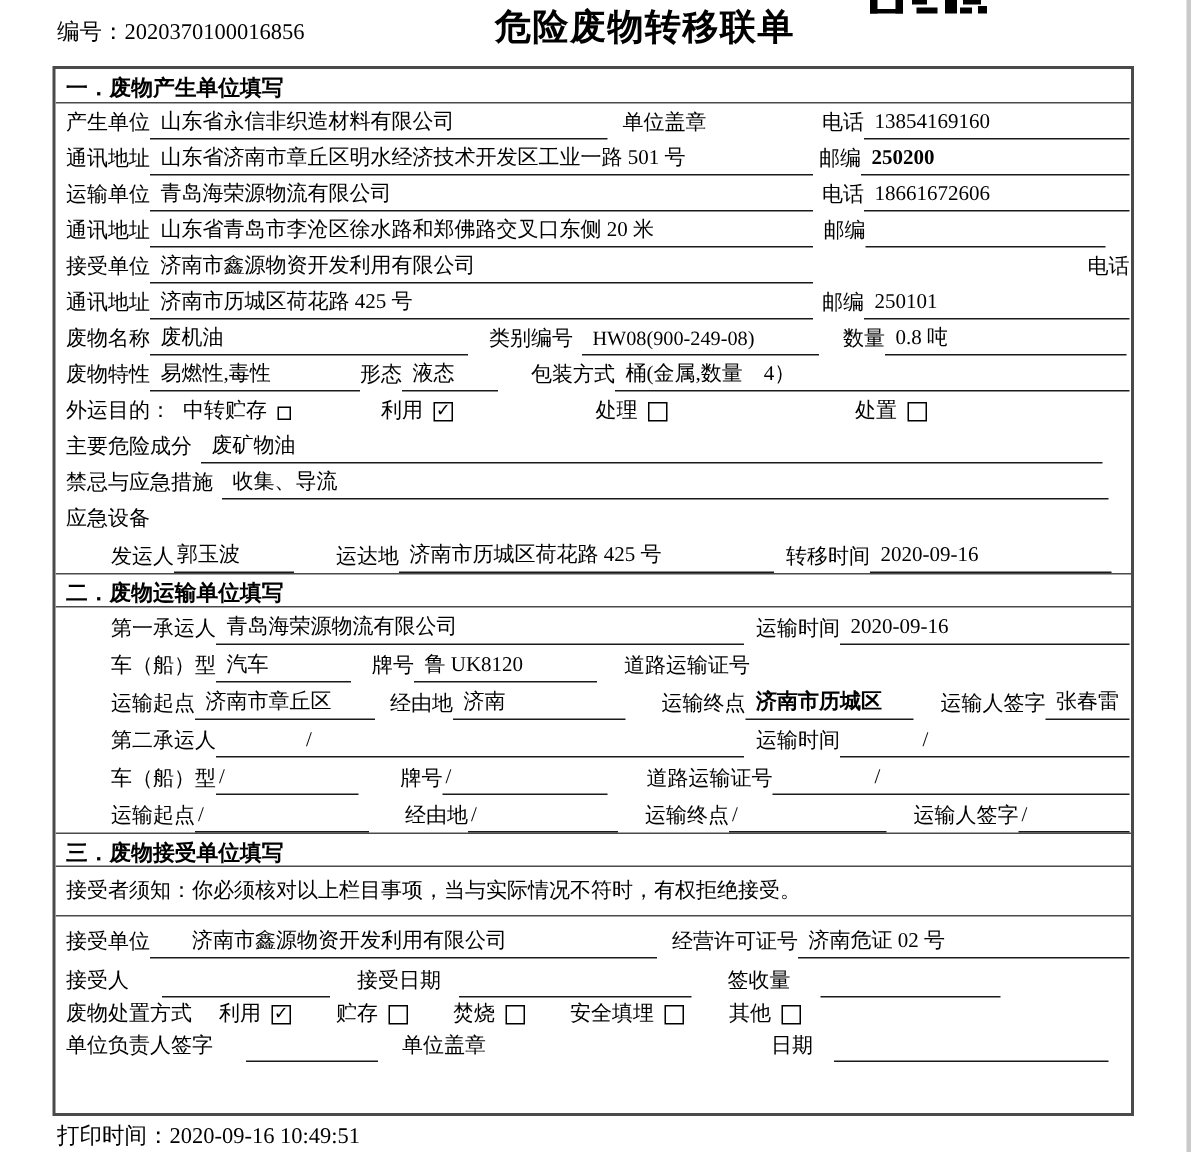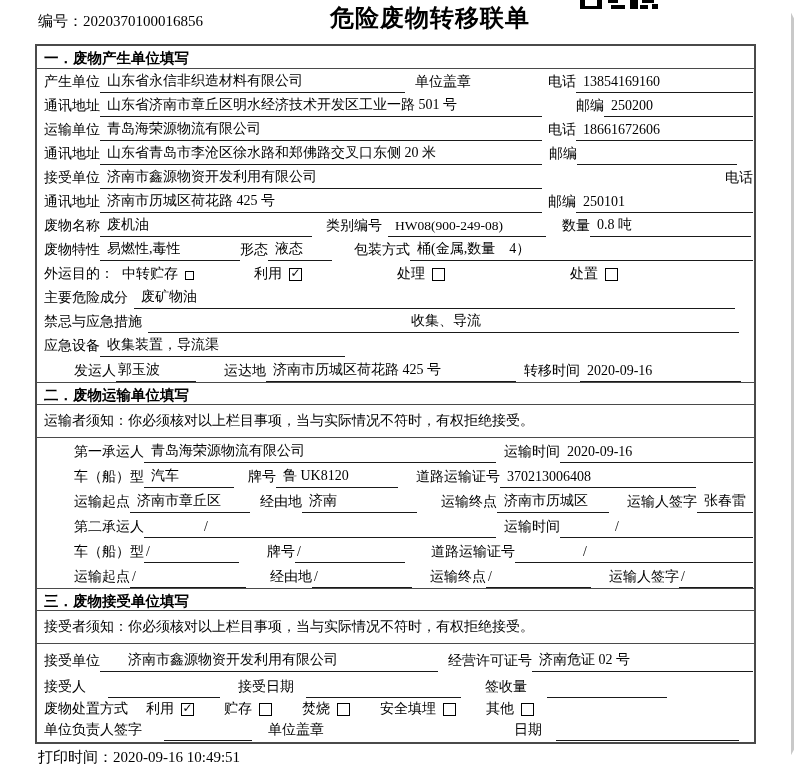--- a/index.html
+++ b/index.html
@@ -1,17 +1,17 @@
 <!DOCTYPE html>
 <html><head>
 <meta charset="utf-8">
 <style>
   html,body{margin:0;padding:0;background:#fff;}
   .page{position:relative;width:796px;height:768px;background:#ffffff;overflow:hidden;
-        font-family:"Liberation Serif","DejaVu Serif",serif;font-size:14px;color:#000;border-radius:29px;}
+        font-family:"Liberation Serif","DejaVu Serif",serif;font-size:14px;color:#000;}
   .scroll-edge{position:absolute;top:0;right:2px;width:3px;height:768px;background:#c9c9c9;}
   
   .hdr-serial{position:absolute;left:38px;top:12px;font-size:15px;white-space:nowrap;}
   .hdr-title{position:absolute;left:330px;top:2px;font-family:"Liberation Sans","DejaVu Sans",sans-serif;
              font-weight:bold;font-size:24px;letter-spacing:1px;white-space:nowrap;}
   .qr-frag{position:absolute;left:580px;top:0;width:78px;height:9px;}
   .qr-frag div{position:absolute;background:#000;}
   
   .formtable{position:absolute;left:35px;top:44px;width:721px;height:700px;
              border:2px solid #4a4a4a;box-sizing:border-box;overflow:hidden;}
@@ -66,21 +66,21 @@
       <span class="sp"></span>
       <span class="l">电话</span>
       <span class="v" style="width:177px;">13854169160</span>
     </div>
 
     <div class="row">
       <span class="l">通讯地址</span>
       <span class="v" style="width:442px;">山东省济南市章丘区明水经济技术开发区工业一路 501 号</span>
       <span class="sp"></span>
       <span class="l">邮编</span>
-      <span class="v" style="width:149px;">250200</span>
+      <span class="v" style="width:179px;font-weight:bold;">250200</span>
     </div>
 
     <div class="row">
       <span class="l">运输单位</span>
       <span class="v" style="width:442px;">青岛海荣源物流有限公司</span>
       <span class="sp"></span>
       <span class="l">电话</span>
       <span class="v" style="width:177px;">18661672606</span>
     </div>
 
@@ -137,63 +137,60 @@
       <span class="cb" data-checked="false"></span>
     </div>
 
     <div class="row">
       <span class="l">主要危险成分</span>
       <span class="v vf" style="margin-left:6px;margin-right:18px;">废矿物油</span>
     </div>
 
     <div class="row">
       <span class="l">禁忌与应急措施</span>
-      <span class="v vf" style="margin-left:6px;margin-right:14px;text-align:center;">收集、导流</span>
+      <span class="v vf" style="margin-left:6px;margin-right:14px;">收集、导流</span>
     </div>
 
     <div class="row">
       <span class="l">应急设备</span>
-      <span class="v" style="width:245px;">收集装置，导流渠</span>
     </div>
 
     <div class="row r25">
       <span class="l">发运人</span>
       <span class="v ctr" style="width:80px;">郭玉波</span>
       <span class="l" style="margin-left:28px;">运达地</span>
       <span class="v" style="width:250px;">济南市历城区荷花路 425 号</span>
       <span class="l" style="margin-left:8px;">转移时间</span>
       <span class="v vf" style="margin-right:12px;">2020-09-16</span>
     </div>
 
     <div class="sec-hdr mid">二．废物运输单位填写</div>
-    <div class="notice">运输者须知：你必须核对以上栏目事项，当与实际情况不符时，有权拒绝接受。</div>
 
     <div class="row r25">
       <span class="l">第一承运人</span>
       <span class="v" style="width:352px;">青岛海荣源物流有限公司</span>
       <span class="l" style="margin-left:8px;">运输时间</span>
       <span class="v vf">2020-09-16</span>
     </div>
 
     <div class="row r25">
       <span class="l">车（船）型</span>
       <span class="v" style="width:90px;">汽车</span>
       <span class="l" style="margin-left:14px;">牌号</span>
       <span class="v" style="width:122px;">鲁 UK8120</span>
       <span class="l" style="margin-left:18px;">道路运输证号</span>
-      <span class="v" style="width:196px;">370213006408</span>
     </div>
 
     <div class="row r25">
       <span class="l">运输起点</span>
       <span class="v" style="width:120px;">济南市章丘区</span>
       <span class="l" style="margin-left:10px;">经由地</span>
       <span class="v" style="width:115px;">济南</span>
       <span class="l" style="margin-left:24px;">运输终点</span>
-      <span class="v" style="width:112px;">济南市历城区</span>
+      <span class="v" style="width:112px;font-weight:bold;">济南市历城区</span>
       <span class="l" style="margin-left:18px;">运输人签字</span>
       <span class="v vf">张春雷</span>
     </div>
 
     <div class="row r25">
       <span class="l">第二承运人</span>
       <span class="v" style="width:352px;padding-left:60px;">/</span>
       <span class="l" style="margin-left:8px;">运输时间</span>
       <span class="v vf" style="padding-left:55px;">/</span>
     </div>

